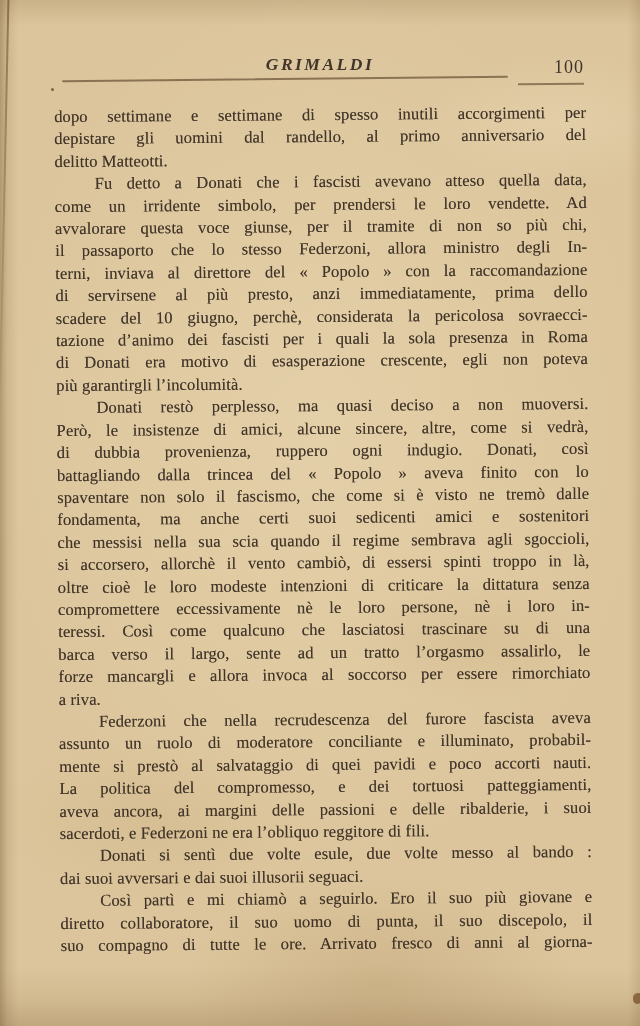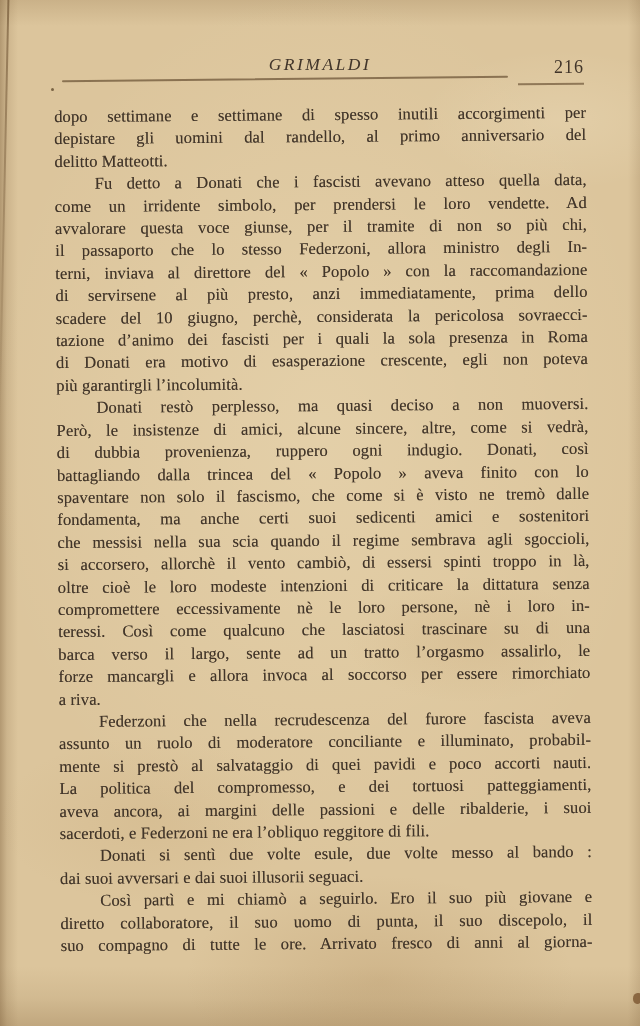--- a/index.html
+++ b/index.html
@@ -46,21 +46,21 @@
     height: 44px;
     color: var(--ink, #483a2c);
   }
   .header-title {
     position: absolute;
     left: 0;
     top: 2px;
     width: 640px;
     text-align: center;
     font-style: italic;
-    font-weight: 400;
+    font-weight: 700;
     font-size: 17.5px;
     letter-spacing: 2.5px;
     color: var(--ink, #483a2c);
   }
   .header-rule {
     position: absolute;
     left: 62px;
     top: 26px;
     width: 446px;
     height: 2px;
@@ -132,21 +132,21 @@
 </style>
 </head>
 <body>
 
 <div class="page-scan">
   <div class="page-edge-line"></div>
 
   <div class="page-header">
     <div class="header-title">GRIMALDI</div>
     <div class="header-rule"></div>
-    <div class="page-number">216</div>
+    <div class="page-number">100</div>
     <div class="page-number-rule"></div>
   </div>
 
   <div class="text-block">
       <div class="paragraph">
         <div class="line justify">dopo settimane e settimane di spesso inutili accorgimenti per</div>
         <div class="line justify">depistare gli uomini dal randello, al primo anniversario del</div>
         <div class="line">delitto Matteotti.</div>
       </div>
       <div class="paragraph">

